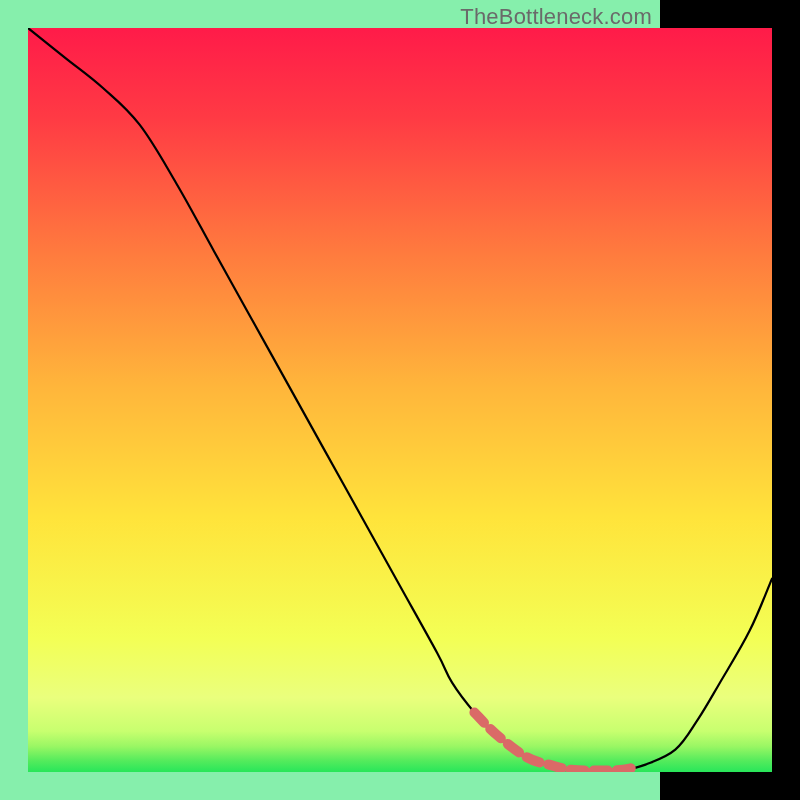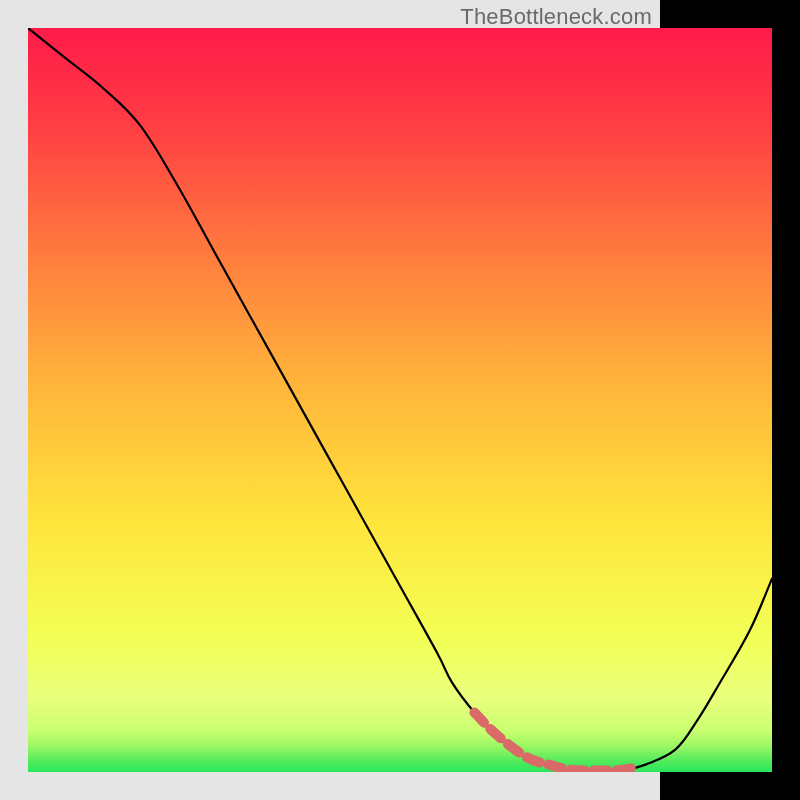--- a/index.html
+++ b/index.html
@@ -7,21 +7,21 @@
     padding: 0;
     width: 800px;
     height: 800px;
     background: #000;
     overflow: hidden;
     font-family: Arial, Helvetica, sans-serif;
   }
   .outer {
     width: 660px;
     height: 800px;
-    background: #e5e5e5;
+    background: #86efac;
     position: relative;
   }
   .watermark {
     position: absolute;
     top: 4px;
     right: 8px;
     color: #6a6a6a;
     font-size: 22px;
     font-weight: 500;
     letter-spacing: 0.2px;

